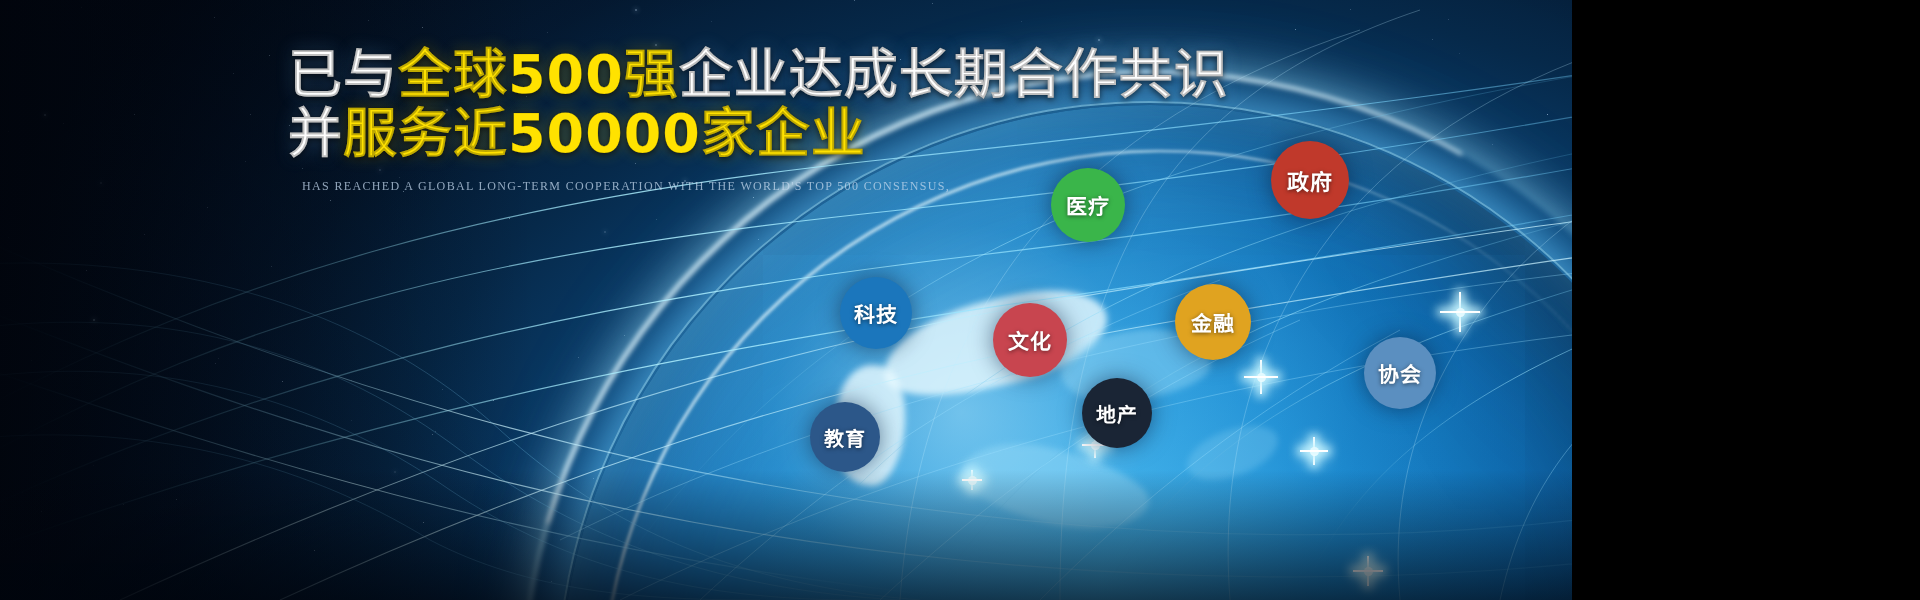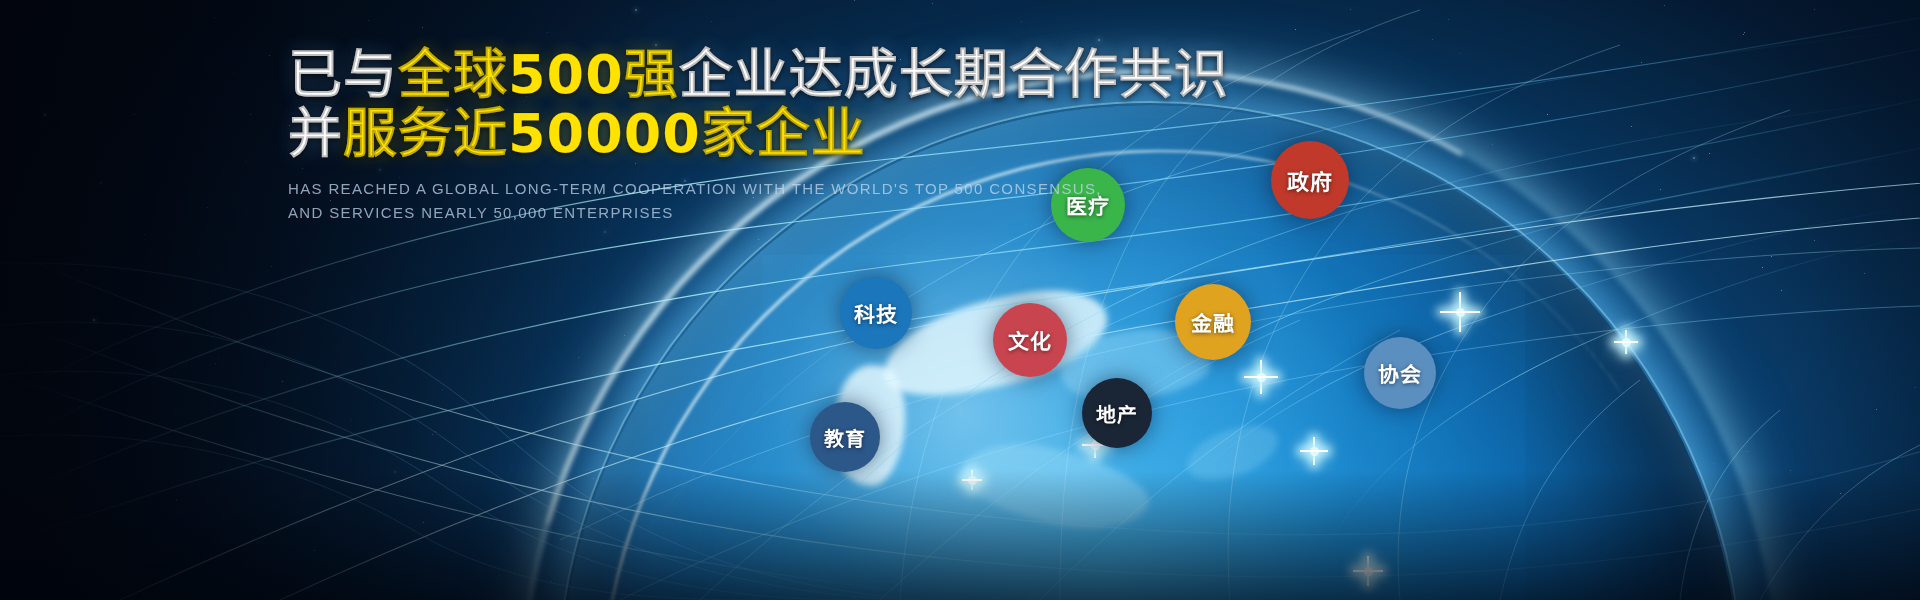--- a/index.html
+++ b/index.html
@@ -6,21 +6,21 @@
   * { margin:0; padding:0; box-sizing:border-box; }
   html, body {
     width:1920px; height:600px;
     overflow:hidden;
     background:#000;
     font-family:"Liberation Sans", sans-serif;
   }
 
   .banner {
     position:relative;
-    width:1920px; height:600px;
+    width:1572px; height:600px;
     overflow:hidden;
     background:
       radial-gradient(ellipse 1300px 900px at 1180px 560px, #2aa8e6 0%, #1a7fc4 16%, #0f5b96 32%, #0a3d6b 48%, #06294a 62%, #041a33 76%, #020d1c 100%),
       radial-gradient(ellipse 900px 600px at 300px 120px, #0d1f38 0%, #081427 55%, #03080f 100%),
       linear-gradient(160deg, #030814 0%, #061326 40%, #04101f 100%);
     padding-left: 48px;
   }
 
   
   .stars { position:absolute; inset:0; pointer-events:none; opacity:.85; }
@@ -110,27 +110,28 @@
     letter-spacing:1px;
     white-space:nowrap;
     -webkit-text-stroke:0.5px rgba(0,0,0,.25);
     margin-bottom:5px;
   }
   .hl-w { color:#ffffff; text-shadow:0 2px 6px rgba(0,0,0,.65), 0 0 18px rgba(120,190,255,.30); }
   .hl-y { color:#ffe200; text-shadow:0 2px 6px rgba(0,0,0,.65), 0 0 16px rgba(255,220,0,.28); }
 
   .sub-en {
     margin-top:16px;
-    font-family:Liberation Sans, sans-serif;
-    font-size:15px;
+    font-family:Liberation Serif, serif;
+    font-size:12px;
     letter-spacing:1.35px;
     color:rgba(196,216,238,.74);
     line-height:1.60;
     white-space:nowrap;
     text-transform:uppercase;
+    margin-left:14px;
   }
 
   .desc { margin-top:34px; }
   .desc-line {
     font-family:"DejaVu Sans", sans-serif;
     font-weight:bold;
     font-size:15.5px;
     letter-spacing:.4px;
     color:#ffffff;
     line-height:2.05;
@@ -401,21 +402,20 @@
       <div class="hl-line">
         <span class="hl-w">已与</span><span class="hl-y">全球500强</span><span class="hl-w">企业达成长期合作共识</span>
       </div>
       <div class="hl-line">
         <span class="hl-w">并</span><span class="hl-y">服务近50000家企业</span>
       </div>
     </div>
 
     <div class="sub-en">
       <div>HAS REACHED A GLOBAL LONG-TERM COOPERATION WITH THE WORLD'S TOP 500 CONSENSUS,</div>
-      <div>AND SERVICES NEARLY 50,000 ENTERPRISES</div>
     </div>
 
 
   </div>
 
   <div id="bubbles">
       <div class="bubble" style="left: 1271px; top: 141px; width: 78px; height: 78px; font-size: 22px; background: rgb(192, 57, 43);">
         <span>政府</span>
       </div>
       <div class="bubble" style="left: 1051px; top: 168px; width: 74px; height: 74px; font-size: 21px; background: rgb(58, 181, 74);">

